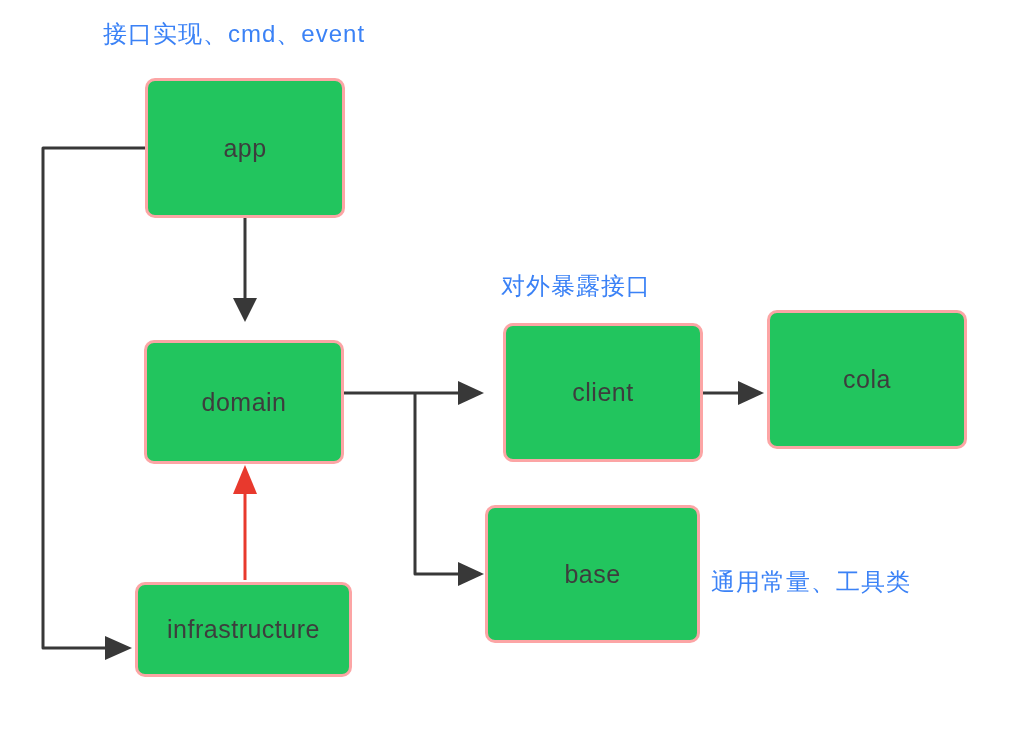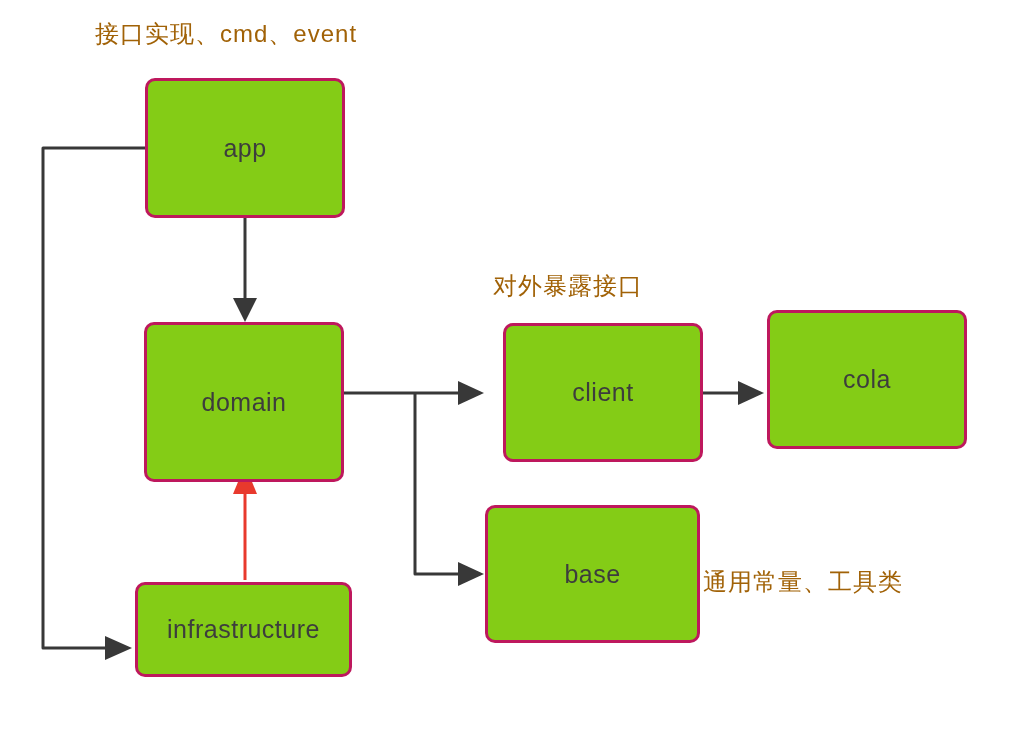--- a/index.html
+++ b/index.html
@@ -15,42 +15,43 @@
     background: #ffffff;
     overflow: hidden;
   }
   .edges-layer {
     position: absolute;
     left: 0; top: 0;
     width: 1012px; height: 742px;
   }
   .node {
     position: absolute;
-    background: #84cc16;
-    border: 3px solid #be185d;
+    background: #22c55e;
+    border: 3px solid #fca5a5;
     border-radius: 10px;
     display: flex;
     align-items: center;
     justify-content: center;
     font-size: 25px;
     color: #3d3d3d;
     letter-spacing: 0.5px;
   }
   .node-app            { left: 145px; top: 78px;  width: 200px; height: 140px; }
-  .node-domain         { left: 144px; top: 322px; width: 200px; height: 160px; }
+  .node-domain         { left: 144px; top: 340px; width: 200px; height: 124px; }
   .node-client         { left: 503px; top: 323px; width: 200px; height: 139px; }
   .node-cola           { left: 767px; top: 310px; width: 200px; height: 139px; }
   .node-base           { left: 485px; top: 505px; width: 215px; height: 138px; }
   .node-infrastructure { left: 135px; top: 582px; width: 217px; height: 95px; }
   .annotation {
     position: absolute;
     font-size: 24px;
-    color: #a16207;
+    color: #3b82f6;
     white-space: nowrap;
     letter-spacing: 1px;
+    margin-left: 8px;
   }
   .annotation-app      { left: 95px;  top: 18px;  }
   .annotation-client   { left: 493px; top: 270px; }
   .annotation-dep-inv  { left: 256px; top: 506px; }
   .annotation-base     { left: 703px; top: 566px; }
   svg line, svg polyline { stroke-width: 3px; fill: none; }
 </style>
 </head>
 <body>
 

